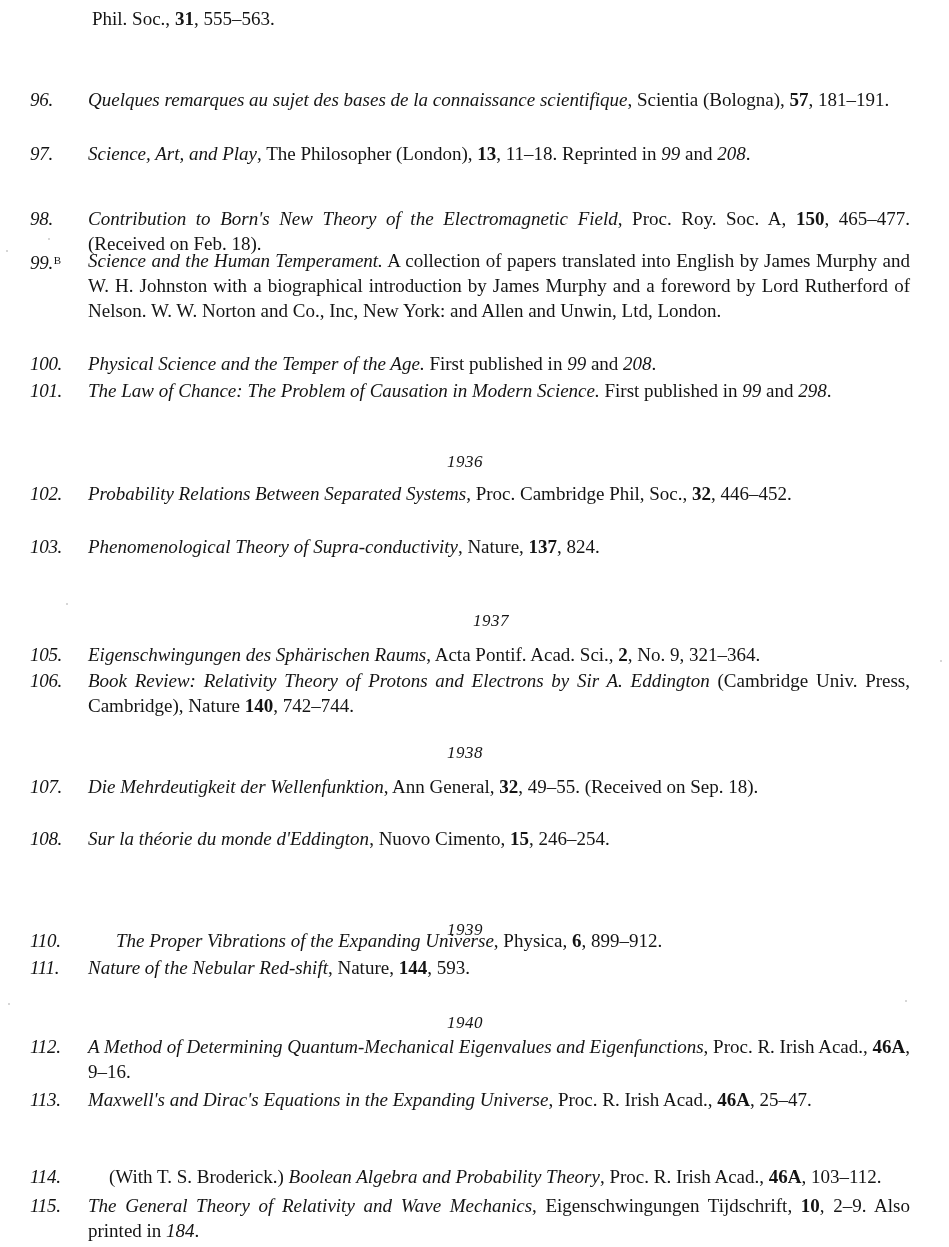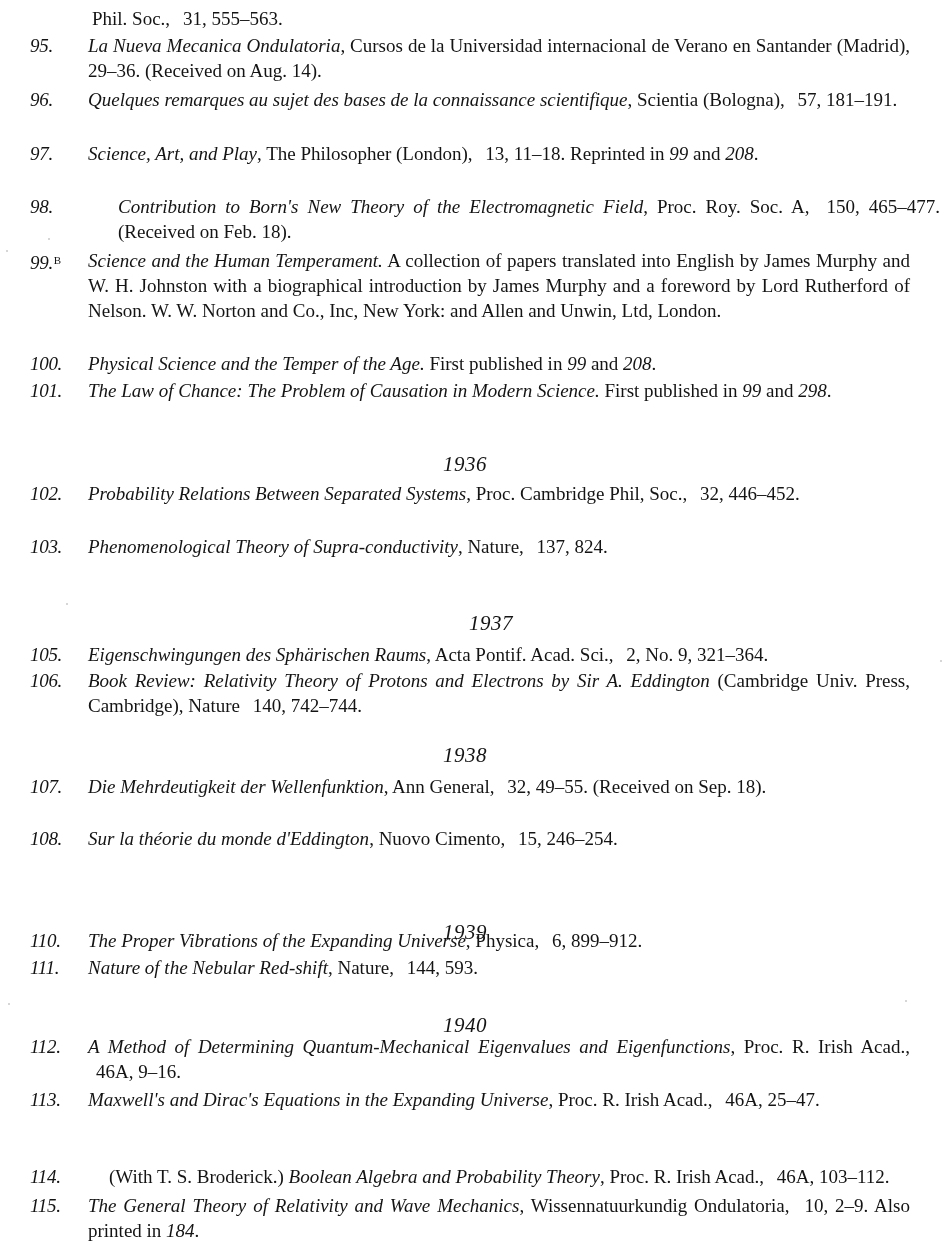--- a/index.html
+++ b/index.html
@@ -11,54 +11,50 @@
   .page { position: absolute; left: 0; top: 0; width: 949px; height: 1247px; }
   .entry { position: absolute; left: 0; width: 910px; line-height: 25px; }
   .num {
     position: absolute; left: 30px; top: 0; width: 58px;
     font-style: italic; letter-spacing: -0.3px;
   }
   .num sup { font-style: normal; font-size: 11px; vertical-align: 5px; margin-left: 1px; }
   .body { margin-left: 88px; text-align: justify; text-align-last: left; }
   .cont { margin-left: 92px; text-align: left; }
   .it { font-style: italic; }
-  .b { font-weight: normal; margin-left: 8px; }
+  .b { font-weight: bold; }
   .year {
     position: absolute; left: 0; width: 930px; text-align: center;
-    font-style: italic; font-size: 21px; letter-spacing: 0.5px;
+    font-style: italic; font-size: 17px; letter-spacing: 0.5px;
   }
   .speck { position: absolute; width: 2px; height: 2px; background: #c8c8c8; border-radius: 1px; }
 </style>
 </head>
 <body>
 
 <div class="page">
 
   <div class="entry" style="top:6px;">
     <div class="cont">
       <span>Phil. Soc., </span><span class="b">31</span><span>, 555–563.</span>
     </div>
   </div>
 
-  <div class="entry" style="top:33px;">
-    <span class="num">95.</span>
-    <div class="body"><span class="it">La Nueva Mecanica Ondulatoria</span><span>, Cursos de la Universidad internacional de Verano en Santander (Madrid), 29–36.  (Received on Aug. 14).</span></div>
-  </div>
 
   <div class="entry" style="top:87px;">
     <span class="num">96.</span>
     <div class="body"><span class="it">Quelques remarques au sujet des bases de la connaissance scientifique</span><span>, Scientia (Bologna), </span><span class="b">57</span><span>, 181–191.</span></div>
   </div>
 
   <div class="entry" style="top:141px;">
     <span class="num">97.</span>
     <div class="body"><span class="it">Science, Art, and Play</span><span>, The Philosopher (London), </span><span class="b">13</span><span>, 11–18.  Reprinted in </span><span class="it">99</span><span> and </span><span class="it">208</span><span>.</span></div>
   </div>
 
-  <div class="entry" style="top:194px;padding-left:30px;">
+  <div class="entry" style="top:206px;">
     <span class="num">98.</span>
     <div class="body"><span class="it">Contribution to Born's New Theory of the Electromagnetic Field</span><span>, Proc. Roy. Soc. A, </span><span class="b">150</span><span>, 465–477.  (Received on Feb. 18).</span></div>
   </div>
 
   <div class="entry" style="top:248px;">
     <span class="num"><span>99.</span><sup>B</sup></span>
     <div class="body"><span class="it">Science and the Human Temperament.</span><span> A collection of papers translated into English by James Murphy and W. H. Johnston with a biographical introduction by James Murphy and a foreword by Lord Rutherford of Nelson.  W. W. Norton and Co., Inc, New York: and Allen and Unwin, Ltd, London.</span></div>
   </div>
 
   <div class="entry" style="top:351px;">
@@ -104,21 +100,21 @@
   </div>
 
   <div class="entry" style="top:826px;">
     <span class="num">108.</span>
     <div class="body"><span class="it">Sur la théorie du monde d'Eddington</span><span>, Nuovo Cimento, </span><span class="b">15</span><span>, 246–254.</span></div>
   </div>
 
 
   <div class="year" style="top:900px;margin-top:20px;">1939</div>
 
-  <div class="entry" style="top:928px;">
+  <div class="entry" style="top:928px;padding-left:28px;">
     <span class="num">110.</span>
     <div class="body"><span class="it">The Proper Vibrations of the Expanding Universe</span><span>, Physica, </span><span class="b">6</span><span>, 899–912.</span></div>
   </div>
 
   <div class="entry" style="top:955px;">
     <span class="num">111.</span>
     <div class="body"><span class="it">Nature of the Nebular Red-shift</span><span>, Nature, </span><span class="b">144</span><span>, 593.</span></div>
   </div>
 
   <div class="year" style="top:996px;margin-top:17px;">1940</div>
@@ -133,21 +129,21 @@
     <div class="body"><span class="it">Maxwell's and Dirac's Equations in the Expanding Universe</span><span>, Proc. R. Irish Acad., </span><span class="b">46A</span><span>, 25–47.</span></div>
   </div>
 
   <div class="entry" style="top:1164px;padding-left:21px;">
     <span class="num">114.</span>
     <div class="body"><span>(With T. S. Broderick.) </span><span class="it">Boolean Algebra and Probability Theory</span><span>, Proc. R. Irish Acad., </span><span class="b">46A</span><span>, 103–112.</span></div>
   </div>
 
   <div class="entry" style="top:1193px;">
     <span class="num">115.</span>
-    <div class="body"><span class="it">The General Theory of Relativity and Wave Mechanics</span><span>, Wissennatuurkundig Ondulatoria, </span><span class="b">10</span><span>, 2–9.  Also printed in </span><span class="it">184</span><span>.</span></div>
+    <div class="body"><span class="it">The General Theory of Relativity and Wave Mechanics</span><span>, Eigenschwingungen Tijdschrift, </span><span class="b">10</span><span>, 2–9.  Also printed in </span><span class="it">184</span><span>.</span></div>
   </div>
 
   <span class="speck" style="left:6px;top:250px;"></span>
   <span class="speck" style="left:48px;top:238px;"></span>
   <span class="speck" style="left:66px;top:603px;"></span>
   <span class="speck" style="left:8px;top:1003px;"></span>
   <span class="speck" style="left:940px;top:660px;"></span>
   <span class="speck" style="left:905px;top:1000px;"></span>
 </div>
 

